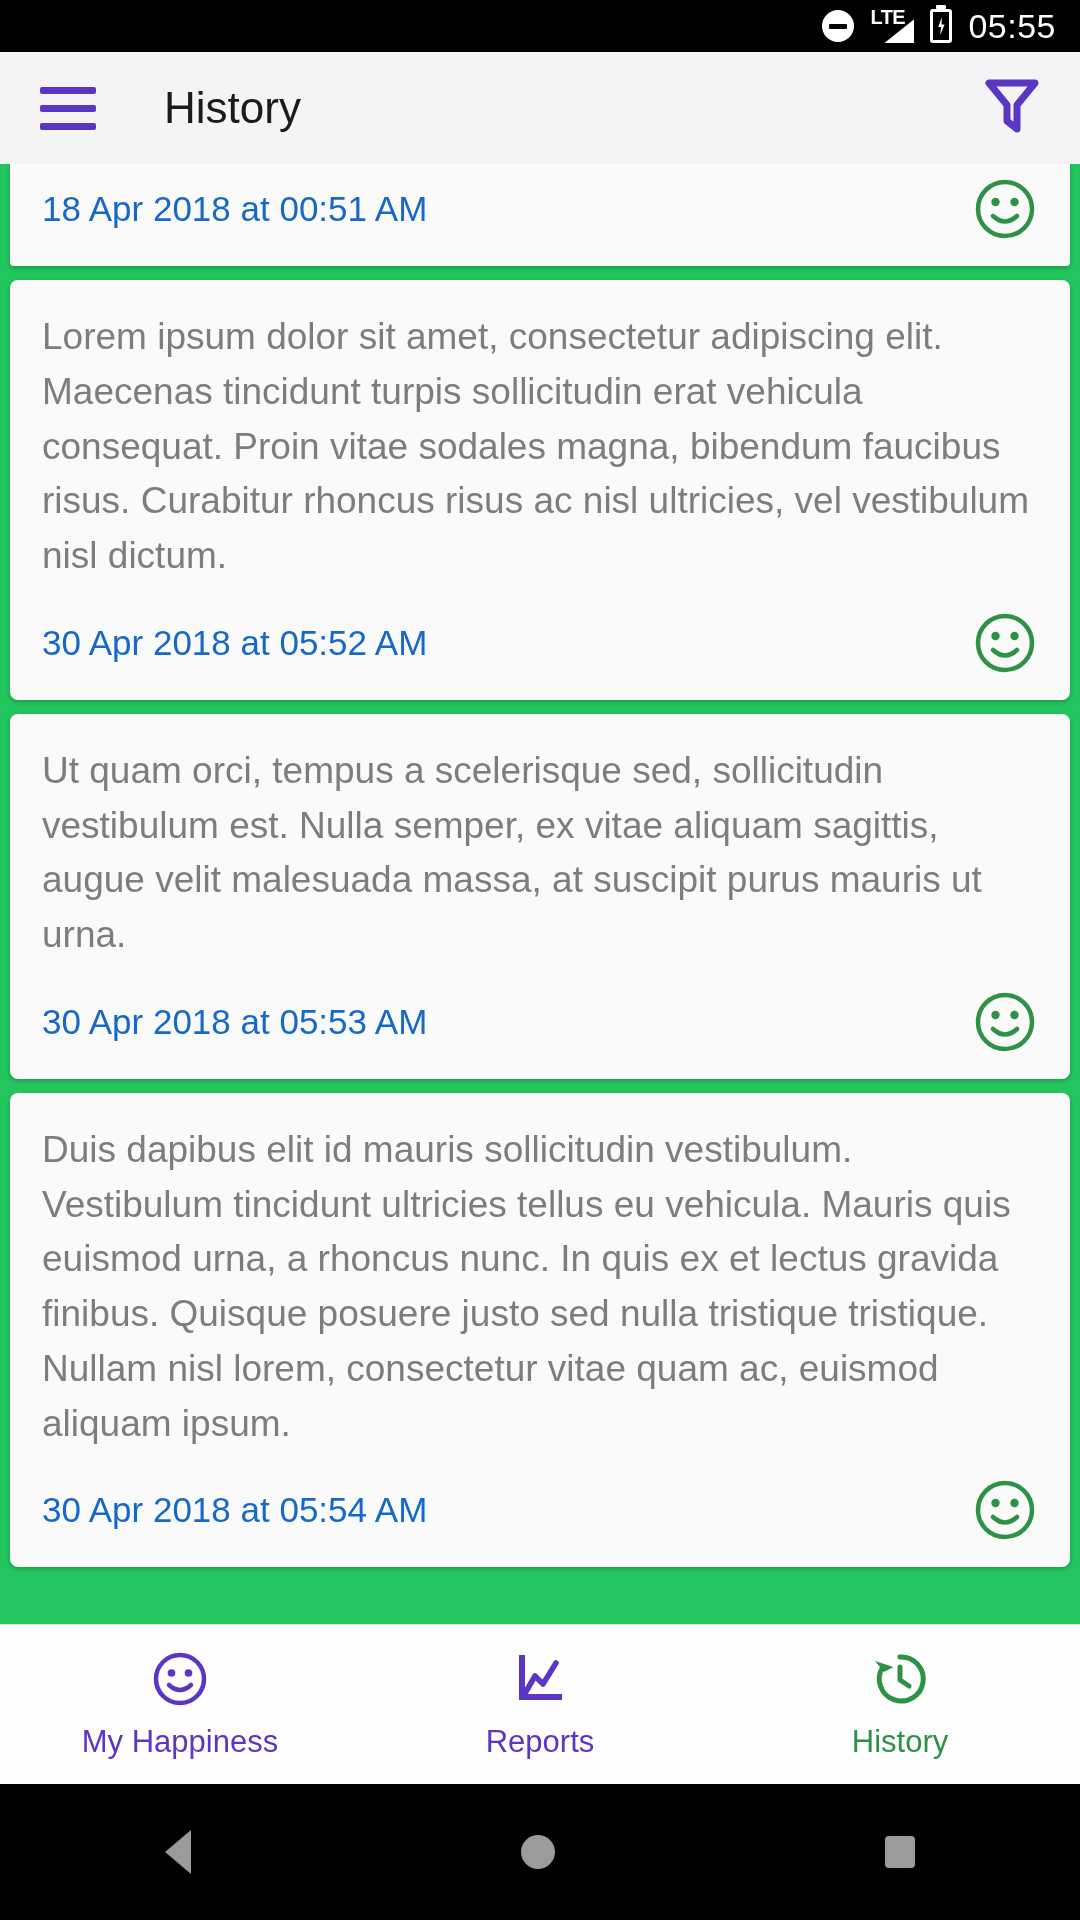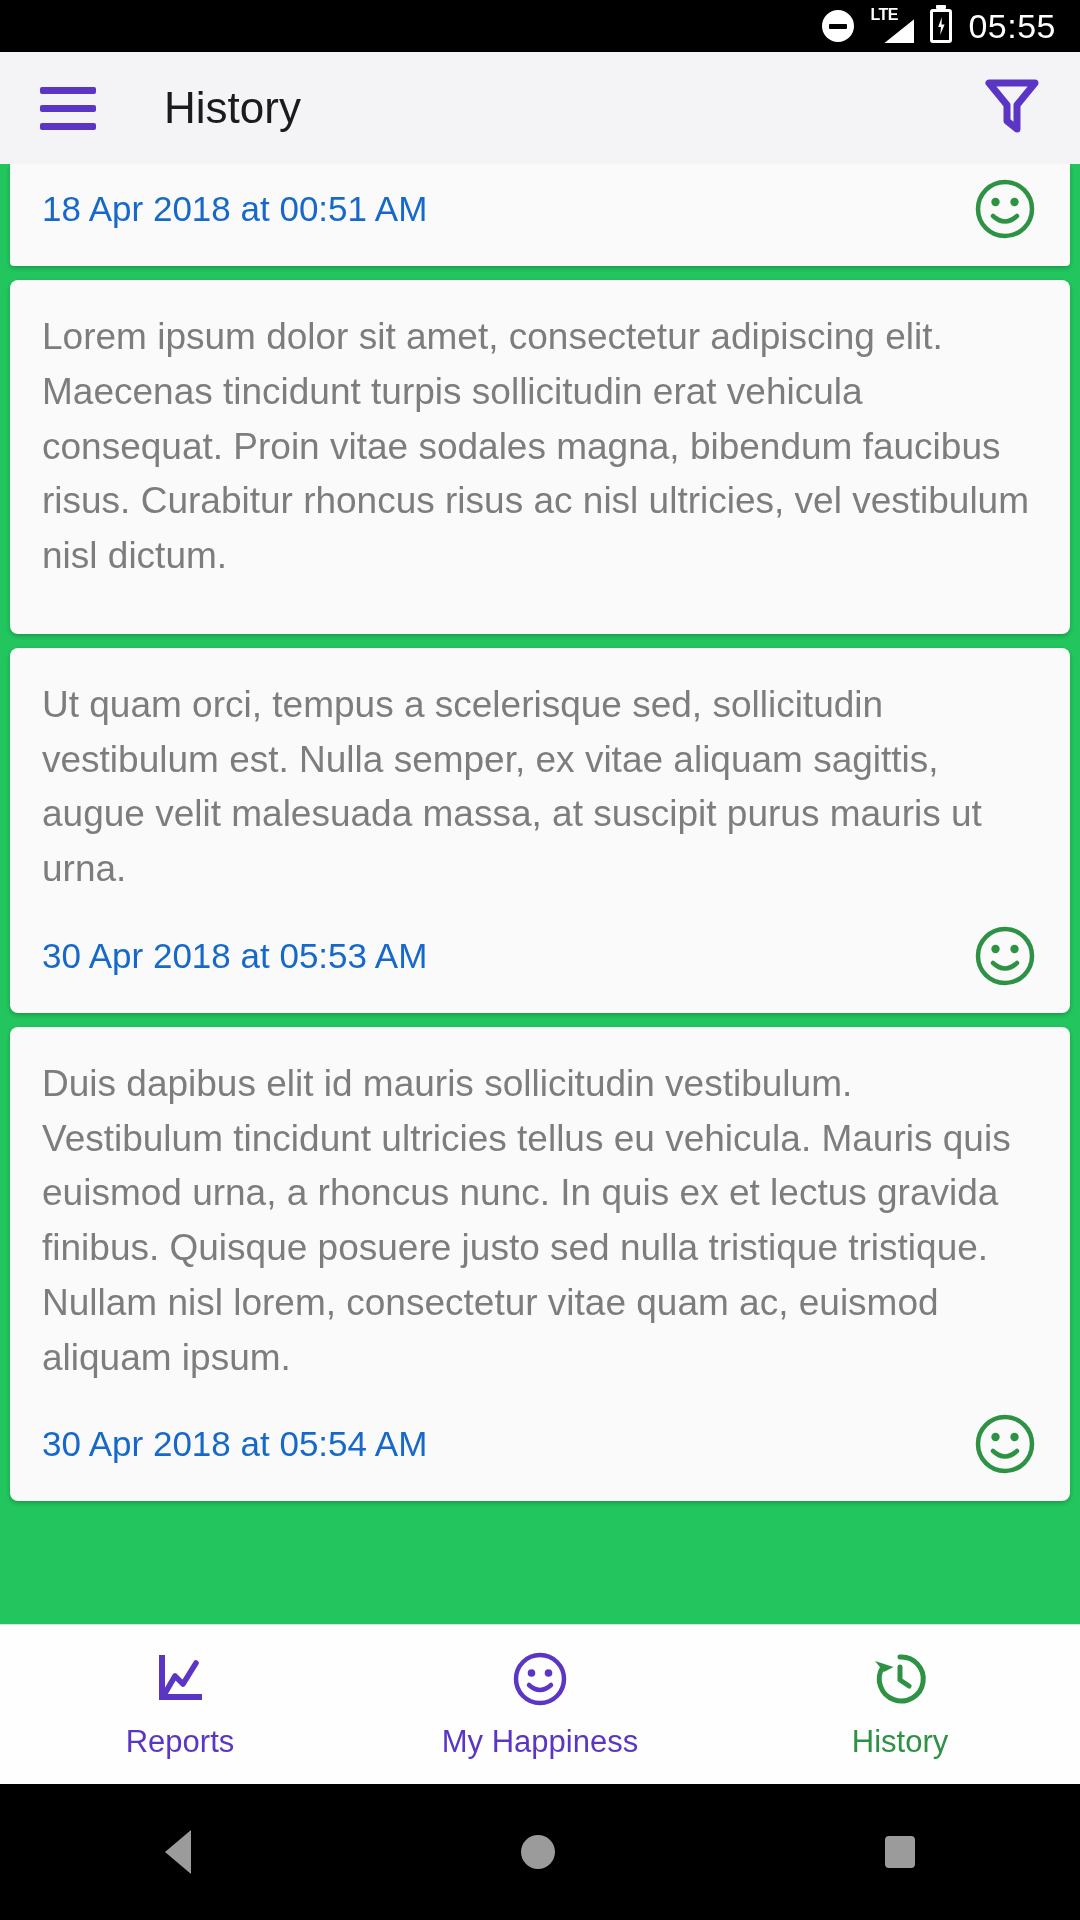--- a/index.html
+++ b/index.html
@@ -14,21 +14,21 @@
   
   .statusbar {
     height:52px; background:#000; color:#fff;
     display:flex; align-items:center; justify-content:flex-end;
     padding-right:24px; gap:16px; flex:0 0 52px;
   }
   .sb-icon { display:flex; align-items:center; }
   .dnd { width:32px; height:32px; border-radius:50%; background:#fff; display:flex; align-items:center; justify-content:center; }
   .dnd i { display:block; width:18px; height:5px; background:#000; border-radius:1px; }
   .signal { display:flex; align-items:flex-end; gap:2px; position:relative; width:44px; height:34px; }
-  .signal .lte { position:absolute; top:-2px; left:0; font-size:16px; font-weight:bold; letter-spacing:-0.5px; line-height:1; }
+  .signal .lte { position:absolute; top:-2px; left:0; font-size:20px; font-weight:bold; letter-spacing:-0.5px; line-height:1; }
   .signal .tri { position:absolute; bottom:0; right:0; width:30px; height:24px; background:#fff;
                  clip-path:polygon(100% 0, 100% 100%, 0 100%); }
   .battery { width:22px; height:34px; border:3px solid #fff; border-radius:3px; position:relative; display:flex; align-items:center; justify-content:center; }
   .battery:before { content:""; position:absolute; top:-7px; left:50%; transform:translateX(-50%); width:10px; height:4px; background:#fff; border-radius:1px; }
   .bolt { width:8px; height:18px; background:#fff; clip-path:polygon(55% 0, 10% 55%, 45% 55%, 35% 100%, 90% 42%, 52% 42%); }
   .clock { font-size:34px; font-weight:400; letter-spacing:0.5px; }
 
   
   .appbar {
     flex:0 0 112px; background:#f4f4f6;
@@ -126,20 +126,31 @@
             <circle cx="21.5" cy="24" r="4.2" fill="#2e9245"></circle>
             <circle cx="40.5" cy="24" r="4.2" fill="#2e9245"></circle>
             <path d="M19 38 Q31 49 43 38" fill="none" stroke="#2e9245" stroke-width="4.5" stroke-linecap="round"></path>
           </svg>
         </span>
       </div>
     </div>
 
     <div class="card">
       <div class="card-body">Lorem ipsum dolor sit amet, consectetur adipiscing elit. Maecenas tincidunt turpis sollicitudin erat vehicula consequat. Proin vitae sodales magna, bibendum faucibus risus. Curabitur rhoncus risus ac nisl ultricies, vel vestibulum nisl dictum.</div>
+      <div class="card-footer">
+        <span class="card-date">30 Apr 2018 at 05:52 AM</span>
+        <span class="smiley-wrap">
+          <svg width="62" height="62" viewBox="0 0 62 62">
+            <circle cx="31" cy="31" r="27" fill="none" stroke="#2e9245" stroke-width="4.5"></circle>
+            <circle cx="21.5" cy="24" r="4.2" fill="#2e9245"></circle>
+            <circle cx="40.5" cy="24" r="4.2" fill="#2e9245"></circle>
+            <path d="M19 38 Q31 49 43 38" fill="none" stroke="#2e9245" stroke-width="4.5" stroke-linecap="round"></path>
+          </svg>
+        </span>
+      </div>
     </div>
 
     <div class="card">
       <div class="card-body">Ut quam orci, tempus a scelerisque sed, sollicitudin vestibulum est. Nulla semper, ex vitae aliquam sagittis, augue velit malesuada massa, at suscipit purus mauris ut urna.</div>
       <div class="card-footer">
         <span class="card-date">30 Apr 2018 at 05:53 AM</span>
         <span class="smiley-wrap">
           <svg width="62" height="62" viewBox="0 0 62 62">
             <circle cx="31" cy="31" r="27" fill="none" stroke="#2e9245" stroke-width="4.5"></circle>
             <circle cx="21.5" cy="24" r="4.2" fill="#2e9245"></circle>
@@ -161,43 +172,43 @@
             <circle cx="40.5" cy="24" r="4.2" fill="#2e9245"></circle>
             <path d="M19 38 Q31 49 43 38" fill="none" stroke="#2e9245" stroke-width="4.5" stroke-linecap="round"></path>
           </svg>
         </span>
       </div>
     </div>
 
   </div>
 
   <div class="bottomnav">
-
-    <div class="navitem purple">
-      <span>
-        <svg width="58" height="58" viewBox="0 0 58 58">
-          <path d="M11 8 V47 H48" fill="none" stroke="#5b36c4" stroke-width="6" stroke-linecap="square"></path>
-          <path d="M13 45 L24 26 L32 34 L45 13" fill="none" stroke="#5b36c4" stroke-width="5.5" stroke-linejoin="round" stroke-linecap="round"></path>
-        </svg>
-      </span>
-      <span class="label">Reports</span>
-    </div>
 
     <div class="navitem purple">
       <span>
         <svg width="58" height="58" viewBox="0 0 58 58">
           <circle cx="29" cy="29" r="24" fill="none" stroke="#5b36c4" stroke-width="4.5"></circle>
           <circle cx="20.5" cy="23" r="3.8" fill="#5b36c4"></circle>
           <circle cx="37.5" cy="23" r="3.8" fill="#5b36c4"></circle>
           <path d="M18 35 Q29 45 40 35" fill="none" stroke="#5b36c4" stroke-width="4.5" stroke-linecap="round"></path>
         </svg>
       </span>
       <span class="label">My Happiness</span>
     </div>
 
+    <div class="navitem purple">
+      <span>
+        <svg width="58" height="58" viewBox="0 0 58 58">
+          <path d="M11 8 V47 H48" fill="none" stroke="#5b36c4" stroke-width="6" stroke-linecap="square"></path>
+          <path d="M13 45 L24 26 L32 34 L45 13" fill="none" stroke="#5b36c4" stroke-width="5.5" stroke-linejoin="round" stroke-linecap="round"></path>
+        </svg>
+      </span>
+      <span class="label">Reports</span>
+    </div>
+
     <div class="navitem green">
       <span>
         <svg width="58" height="58" viewBox="0 0 58 58">
           <path d="M29 7 A22 22 0 1 1 11.5 17.5" fill="none" stroke="#2e9245" stroke-width="5" stroke-linecap="round"></path>
           <path d="M4 11 L13 22 L22.5 17" fill="#2e9245"></path>
           <path d="M29 17 V30 L38 36" fill="none" stroke="#2e9245" stroke-width="5" stroke-linecap="round" stroke-linejoin="round"></path>
         </svg>
       </span>
       <span class="label">History</span>
     </div>

